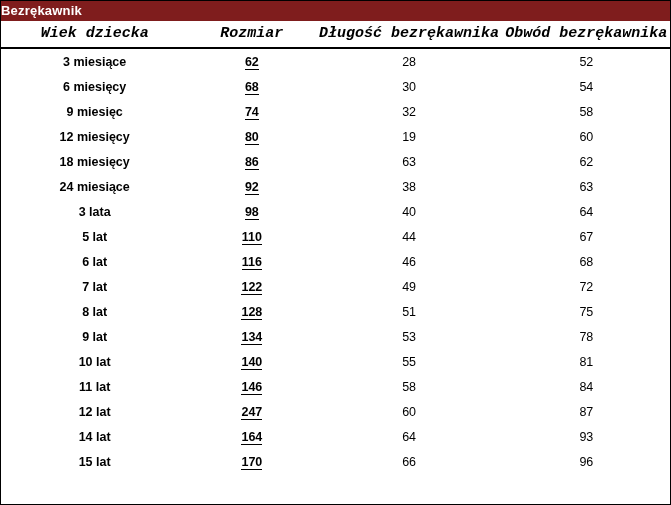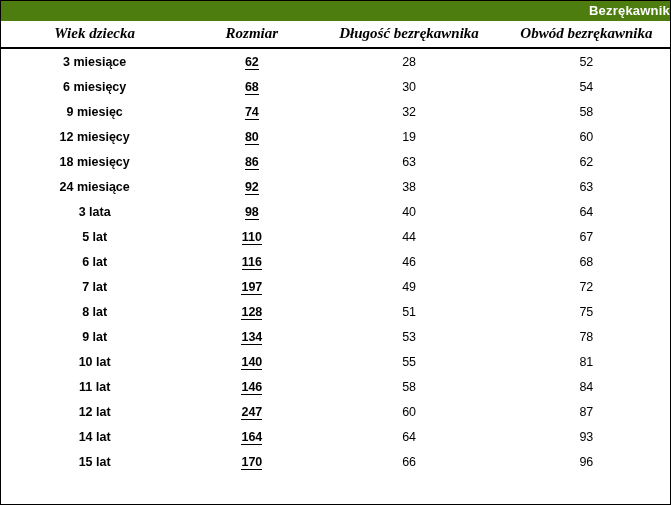--- a/index.html
+++ b/index.html
@@ -17,37 +17,37 @@
   .sheet {
     width: 671px;
     height: 505px;
     box-sizing: border-box;
     border: 1px solid #000000;
     background: #ffffff;
     display: flex;
     flex-direction: column;
   }
   .title-bar {
-    background: #4d7c0f;
+    background: #7f1d1d;
     color: #ffffff;
-    text-align: right;
+    text-align: left;
     font-family: "Liberation Sans", sans-serif;
     font-weight: bold;
     font-size: 13px;
     line-height: 20px;
     height: 20px;
     letter-spacing: 0.2px;
   }
   table {
     border-collapse: collapse;
     width: 100%;
     table-layout: fixed;
   }
   thead th {
-    font-family: Liberation Serif, serif;
+    font-family: Liberation Mono, monospace;
     font-weight: bold;
     font-style: italic;
     font-size: 15px;
     text-align: center;
     padding: 4px 2px 5px 2px;
     border-bottom: 2px solid #000000;
     white-space: nowrap;
   }
   tbody td {
     font-family: "Liberation Sans", sans-serif;
@@ -142,21 +142,21 @@
           <td>67</td>
         </tr>
         <tr>
           <td class="age">6 lat</td>
           <td class="size"><span>116</span></td>
           <td>46</td>
           <td>68</td>
         </tr>
         <tr>
           <td class="age">7 lat</td>
-          <td class="size"><span>197</span></td>
+          <td class="size"><span>122</span></td>
           <td>49</td>
           <td>72</td>
         </tr>
         <tr>
           <td class="age">8 lat</td>
           <td class="size"><span>128</span></td>
           <td>51</td>
           <td>75</td>
         </tr>
         <tr>

